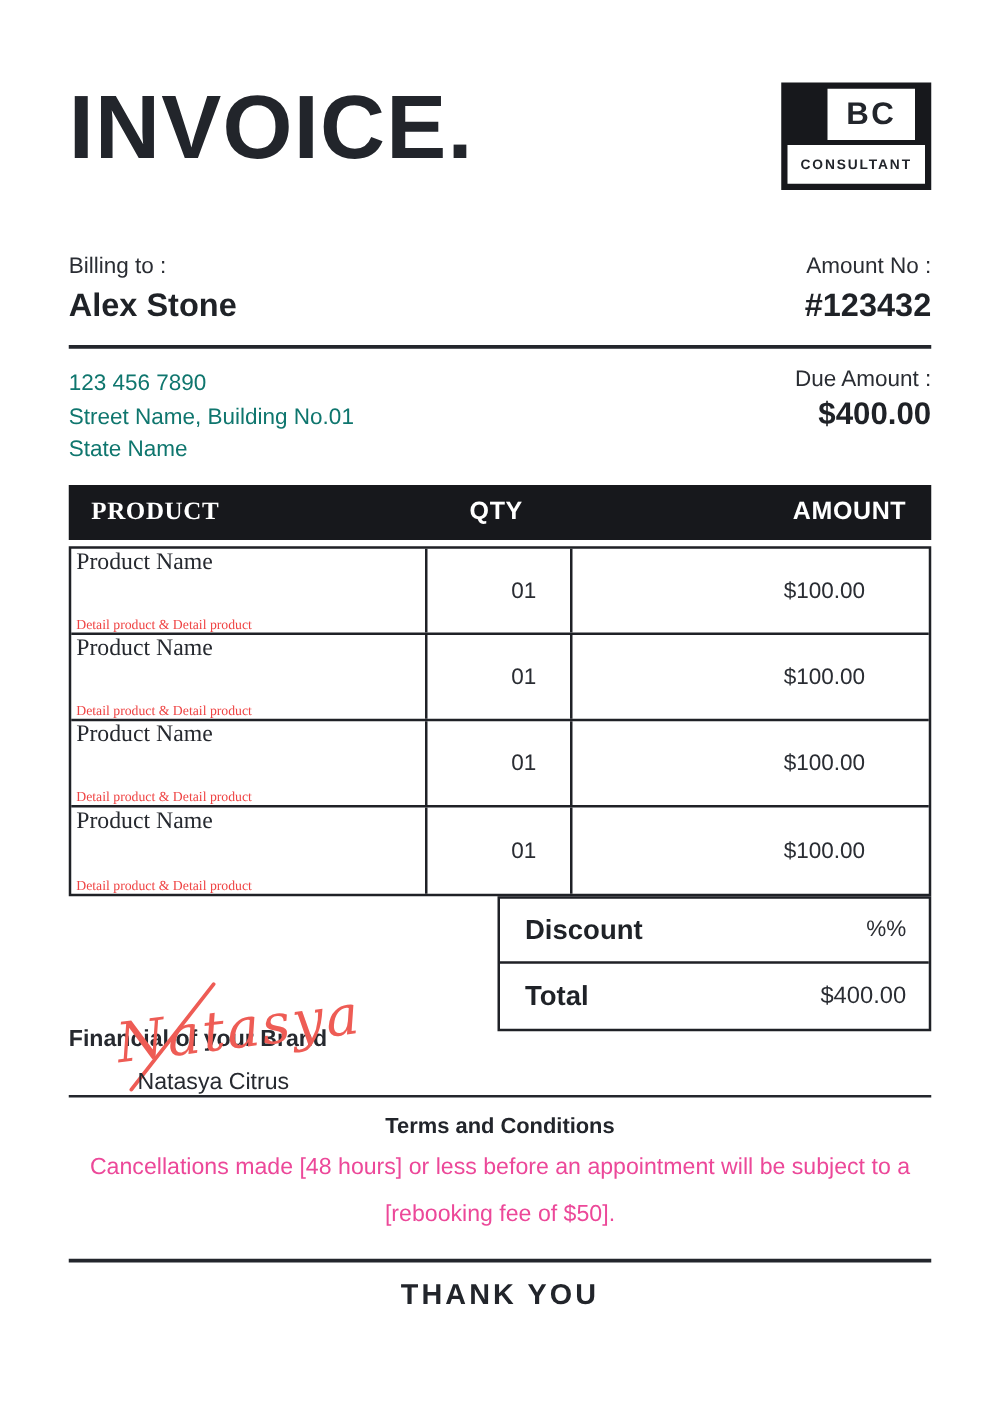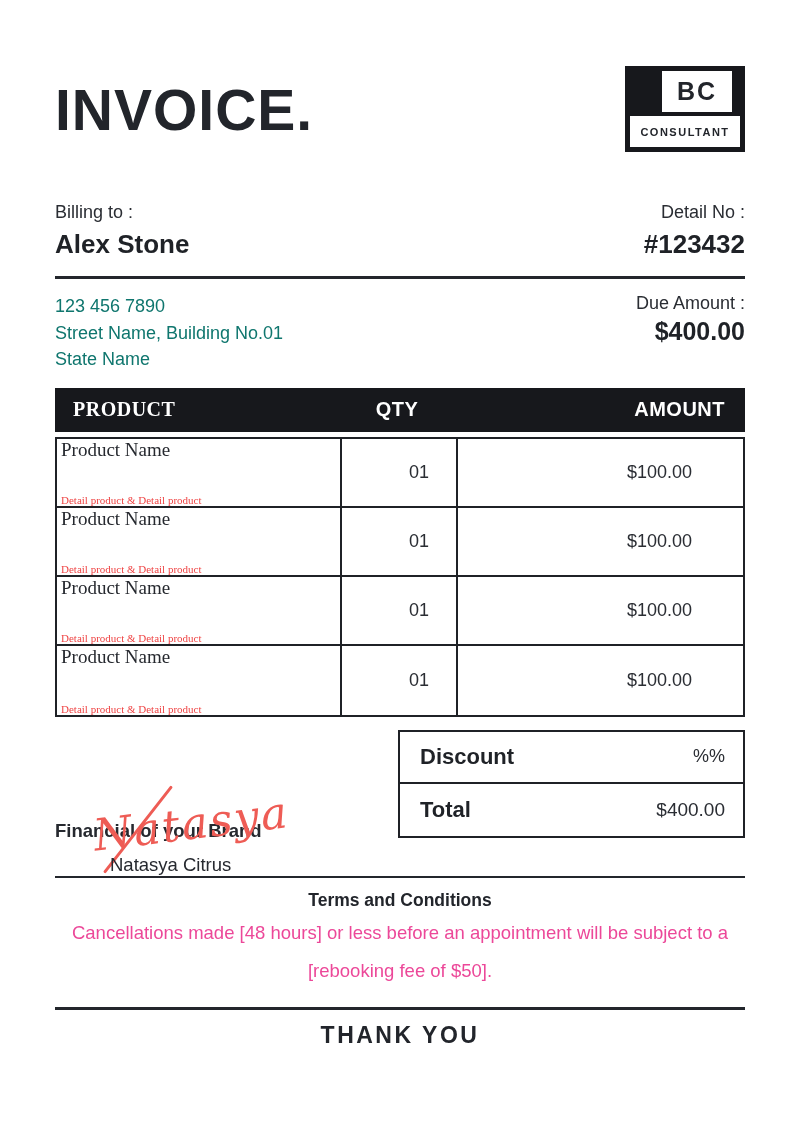--- a/index.html
+++ b/index.html
@@ -2,21 +2,21 @@
 <html><head>
 <meta charset="utf-8">
 <style>
   * { box-sizing: border-box; margin: 0; padding: 0; }
   html, body { width: 793px; height: 1122px; background: #ffffff; }
   body { font-family: "Liberation Sans", sans-serif; color: #24272d; }
   .page { width: 793px; height: 1122px; padding: 66px 48px 0 55px; overflow: hidden; }
 
   
   .header-row { display: flex; justify-content: space-between; align-items: flex-start; height: 88px; }
-  .invoice-title { font-size: 57px; font-weight: 800; letter-spacing: 1px; color: #22252b; line-height: 1.0; margin-top: 16px; }
+  .invoice-title { font-size: 72px; font-weight: 800; letter-spacing: 1px; color: #22252b; line-height: 1.0; margin-top: 0; }
   .logo { width: 120px; height: 86px; background: #17181c; padding: 5px; display: flex; flex-direction: column; gap: 4px; }
   .logo-top { display: flex; height: 42px; padding-left: 32px; }
   .logo-bc { width: 70px; background: #ffffff; color: #22252b; font-size: 25px; font-weight: 700; letter-spacing: 2px;
              display: flex; align-items: center; justify-content: center; }
   .logo-sub { height: 31px; background: #ffffff; color: #22252b; font-size: 11px; font-weight: 700; letter-spacing: 1.5px;
               display: flex; align-items: center; justify-content: center; }
 
   
   .billing-row { display: flex; justify-content: space-between; align-items: flex-end; margin-top: 48px; }
   .label-sm { font-size: 18px; color: #2a2d33; }
@@ -50,21 +50,21 @@
   
   .bottom-row { display: flex; justify-content: space-between; align-items: flex-start; }
   .sig-block { position: relative; margin-top: 103px; width: 330px; }
   .sig-brand { font-size: 18.5px; font-weight: 700; color: #26292f; }
   .sig-script { position: absolute; top: -22px; left: 38px; font-family: "DejaVu Serif", serif; font-style: italic;
                 font-size: 44px; color: #ee5c55; transform: rotate(-7deg); letter-spacing: 2px; }
   .sig-stroke { position: absolute; top: 8px; left: 28px; width: 110px; height: 3px; background: #ee5c55;
                 transform: rotate(-52deg); border-radius: 2px; }
   .sig-name { font-size: 18.5px; color: #26292f; margin-left: 55px; margin-top: 12px; position: relative; }
 
-  .summary { width: 347px; border: 2.5px solid #1f2126; margin-top: 13px; }
+  .summary { width: 347px; border: 2.5px solid #1f2126; }
   .srow { display: flex; justify-content: space-between; align-items: center; height: 52px; padding: 0 18px 0 20px; }
   .srow:first-child { border-bottom: 2.5px solid #1f2126; }
   .s-label { font-size: 22px; font-weight: 700; color: #1f2227; }
   .s-value { font-size: 18px; color: #2a2d33; }
   .s-value-lg { font-size: 19px; color: #2a2d33; }
 
   
   .terms-divider { height: 2.5px; background: #23262c; margin-top: 0px; }
   .terms { text-align: center; margin-top: 12px; }
   .terms-heading { font-size: 17.5px; font-weight: 700; color: #22252b; }
@@ -86,21 +86,21 @@
       <div class="logo-sub">CONSULTANT</div>
     </div>
   </div>
 
   <div class="billing-row">
     <div>
       <div class="label-sm">Billing to :</div>
       <div class="big-name">Alex Stone</div>
     </div>
     <div class="right-block">
-      <div class="label-sm">Detail No :</div>
+      <div class="label-sm">Amount No :</div>
       <div class="big-name">#123432</div>
     </div>
   </div>
 
   <div class="divider"></div>
 
   <div class="addr-row">
     <div class="addr">
       <div>123 456 7890</div>
       <div>Street Name, Building No.01</div>

